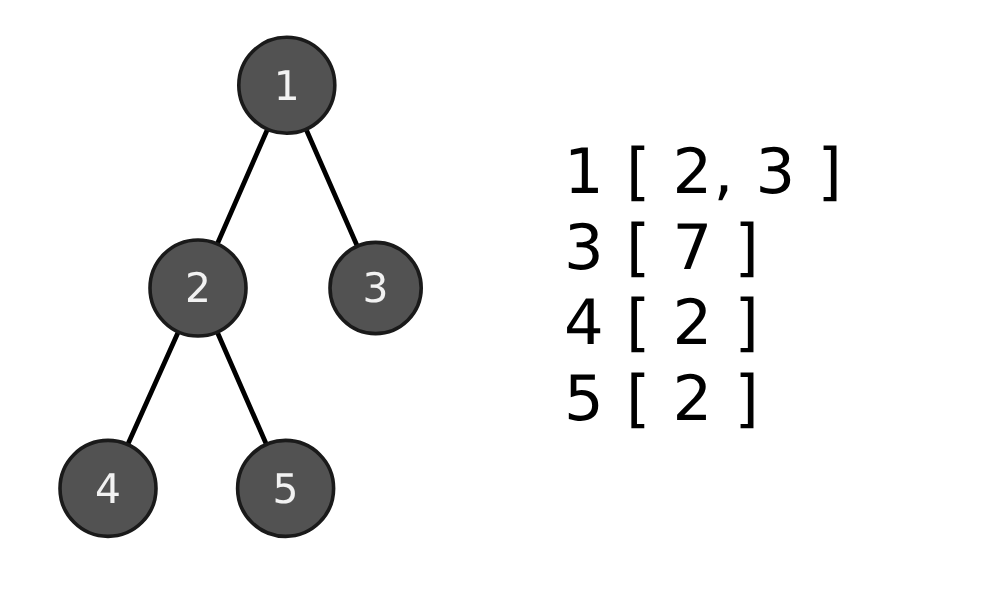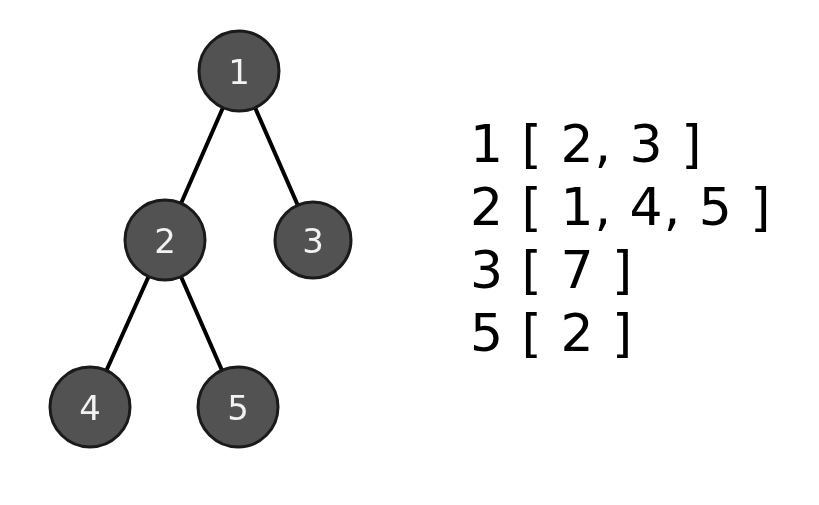--- a/index.html
+++ b/index.html
@@ -95,18 +95,18 @@
       </g>
       <g>
         <circle class="graph-node-circle" cx="238" cy="407" r="40"></circle>
         <text class="graph-node-label" x="238" y="408">5</text>
       </g>
     </g>
   </svg>
 
   <div id="adjacency-list">
     <div class="adj-row">1 [ 2, 3 ]</div>
-    <div class="adj-row">2 [ 1, 4, 5 ]</div>
     <div class="adj-row">3 [ 7 ]</div>
+    <div class="adj-row">4 [ 2 ]</div>
     <div class="adj-row">5 [ 2 ]</div>
   </div>
 
 </div>
 
 </body></html>

